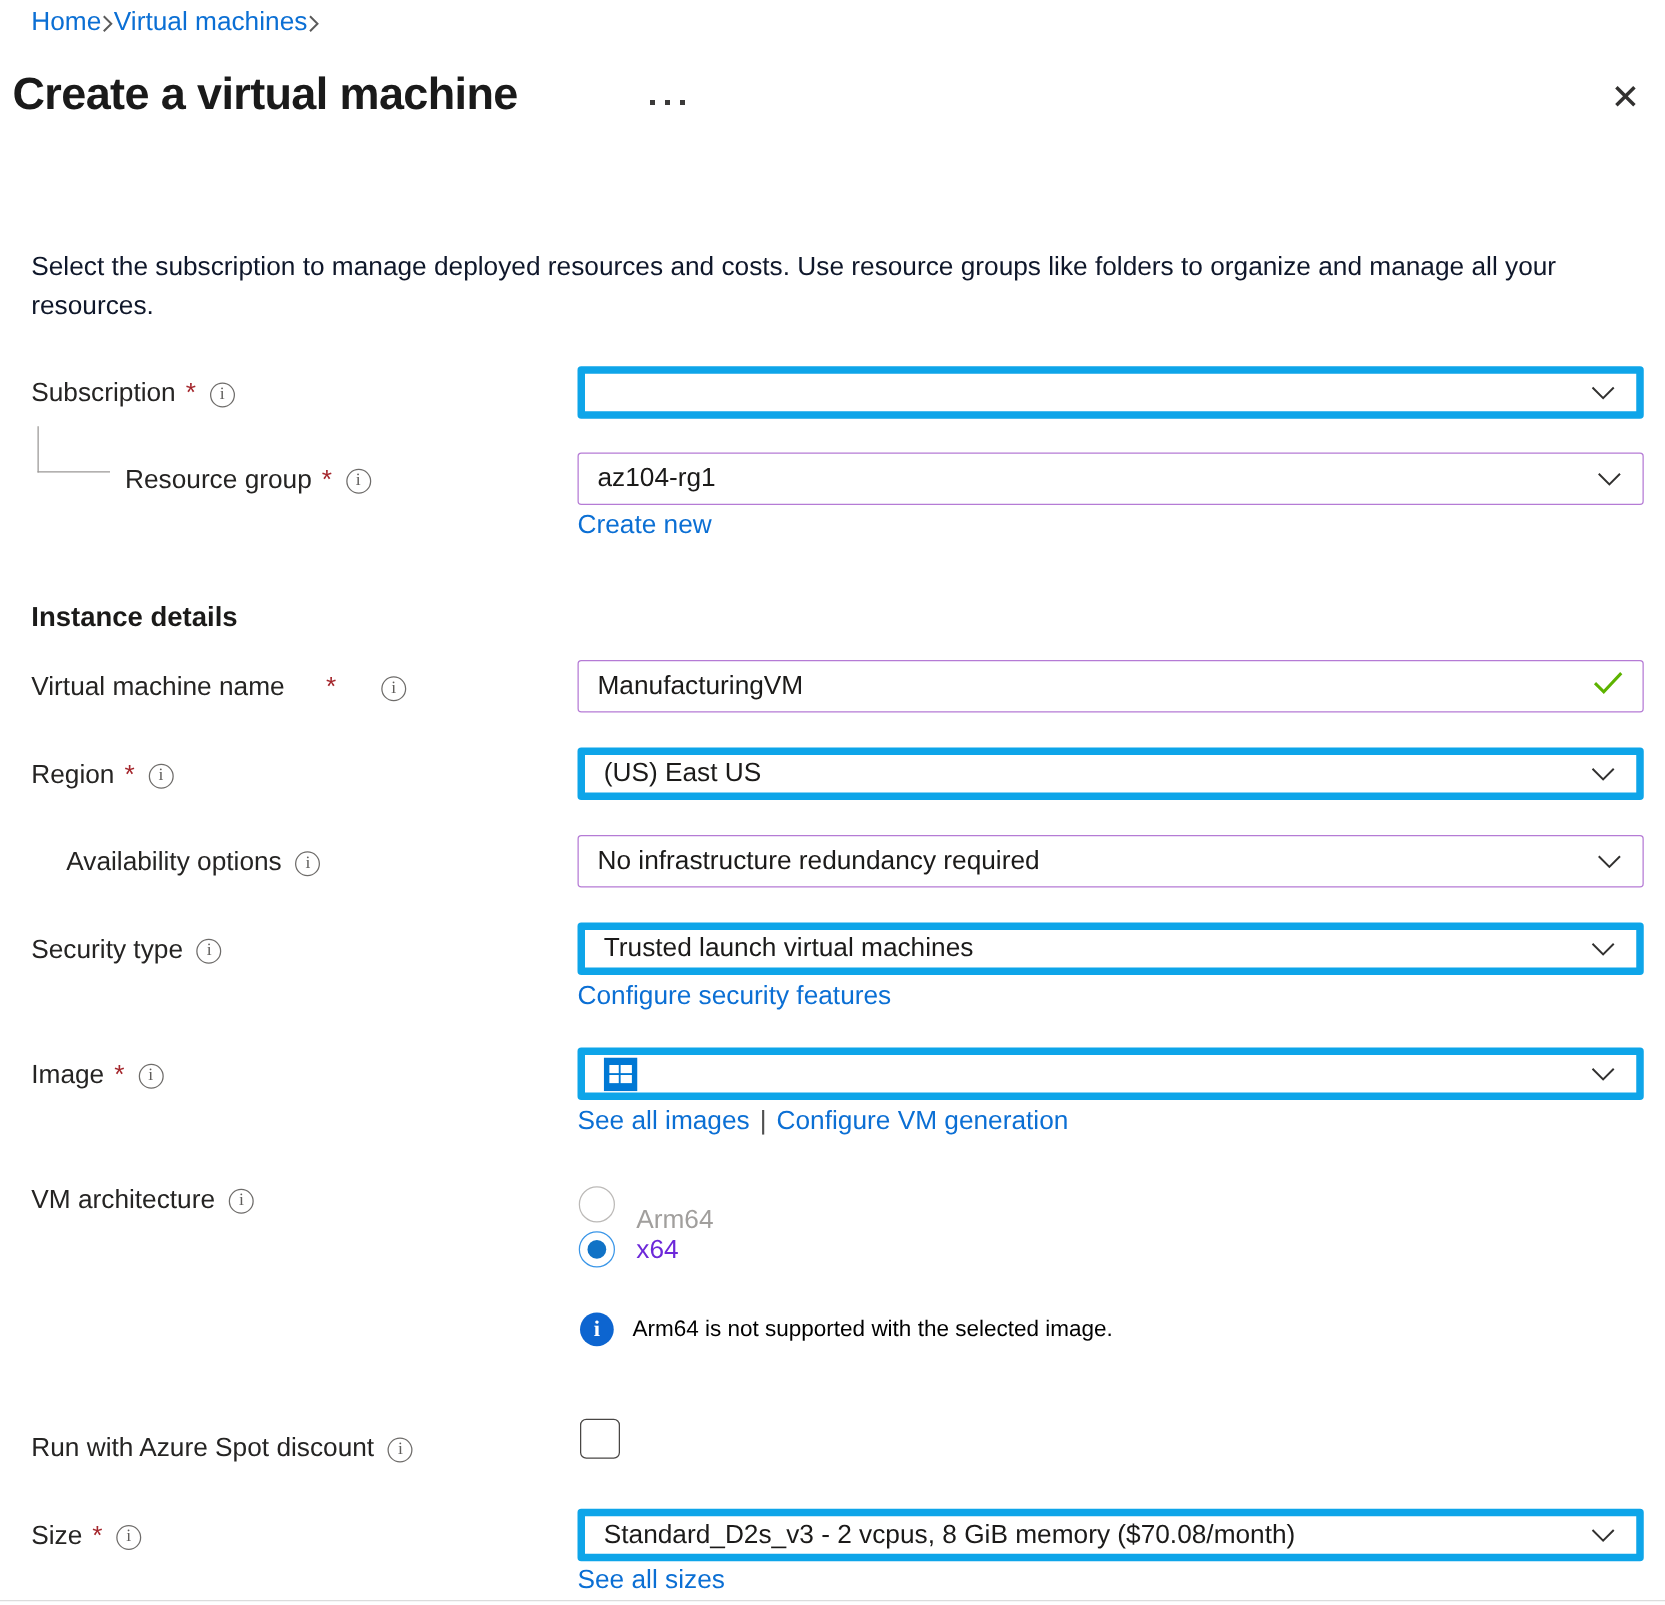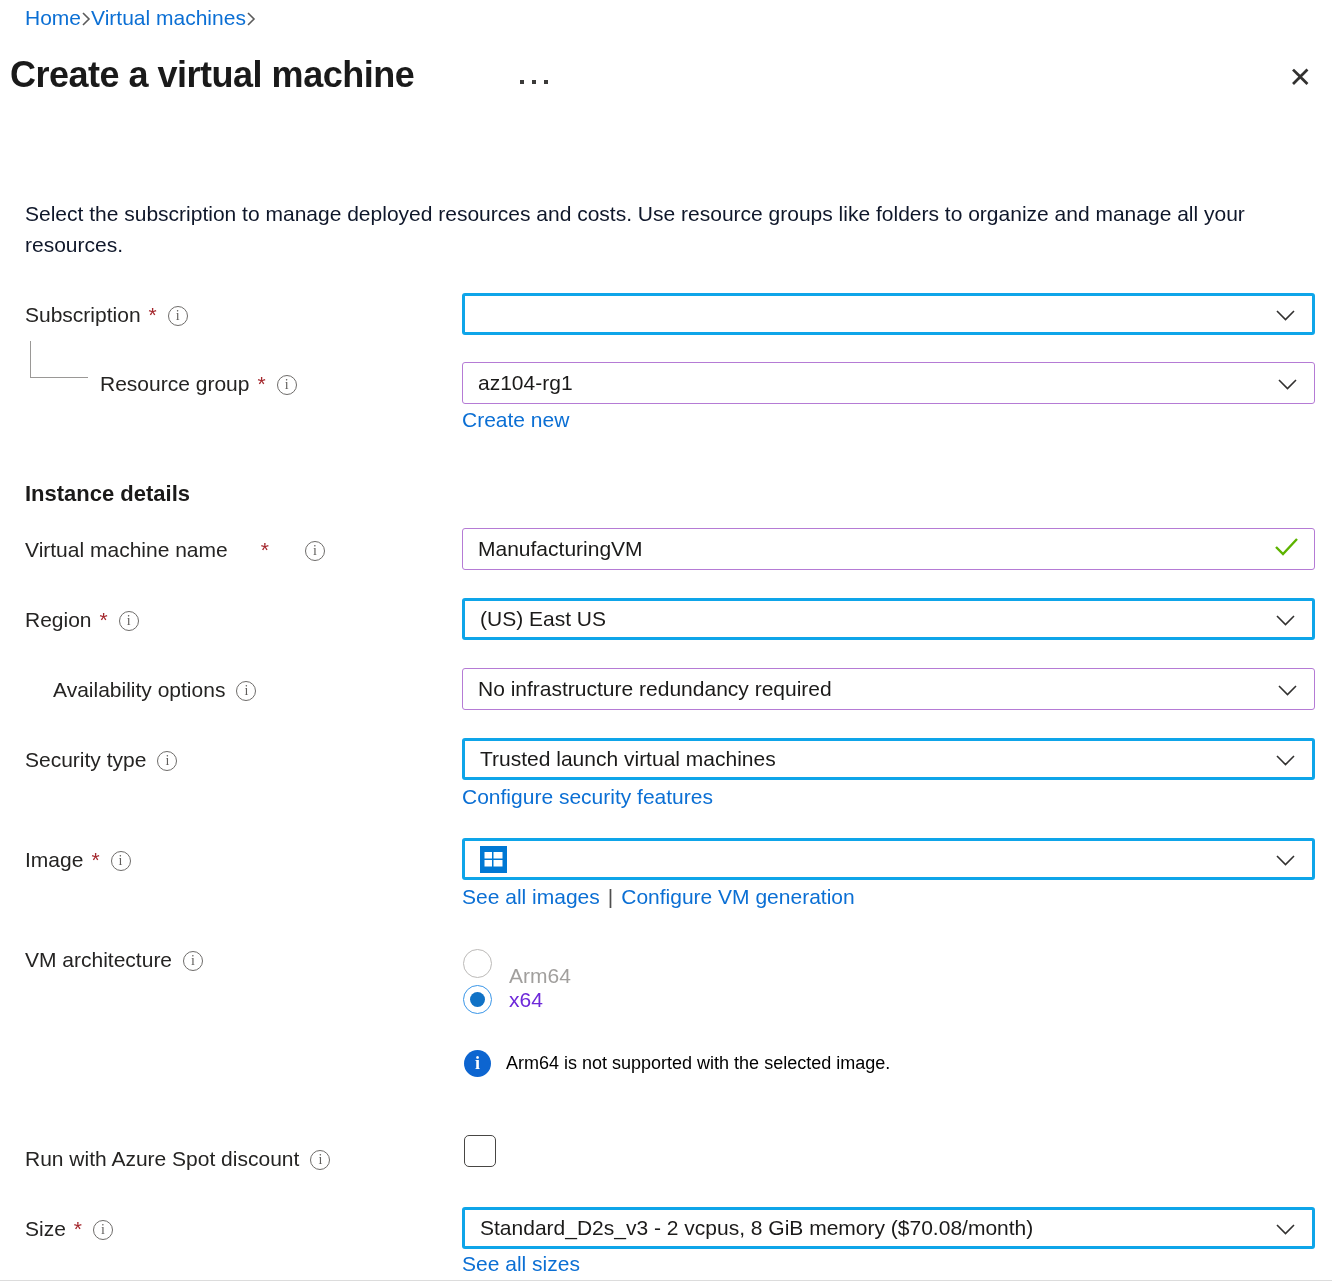--- a/index.html
+++ b/index.html
@@ -22,21 +22,21 @@
   .intro { position:absolute; left:25px; top:198px; width:1268px; font-size:21px; line-height:31px; color:#0f172a; }
 
   
   .lbl { position:absolute; display:flex; align-items:center; gap:11px; font-size:21px; color:#252423; line-height:24px; }
   .req { color:#a4262c; margin-left:-3px; }
   .info-i { width:20px; height:20px; border:1px solid #6e6c6a; border-radius:50%; color:#5f5d5b;
             font-size:14px; font-family:"Liberation Serif", serif; display:flex; align-items:center;
             justify-content:center; cursor:pointer; flex:0 0 auto; margin-top:1px; }
 
   .field { position:absolute; left:462px; width:853px; height:42px; background:#fff;
-           border:3px solid #0ea5e9; border-radius:3px; display:flex; align-items:center;
+           border:6px solid #0ea5e9; border-radius:3px; display:flex; align-items:center;
            padding:0 48px 0 15px; font-size:21px; color:#1b1a19; cursor:pointer; }
   .field.purple { border:1.5px solid #b57bd5; }
   .chev { position:absolute; right:17px; top:50%; transform:translateY(-50%); }
 
   .link { color:#0b6fd4; font-size:21px; text-decoration:none; cursor:pointer; }
   .link-sep { color:#4f4f4f; font-size:21px; margin:0 8px; }
   .links { position:absolute; left:462px; display:flex; align-items:center; }
 
   .section-title { position:absolute; left:25px; font-size:22px; font-weight:700; color:#1b1a19; }
 

